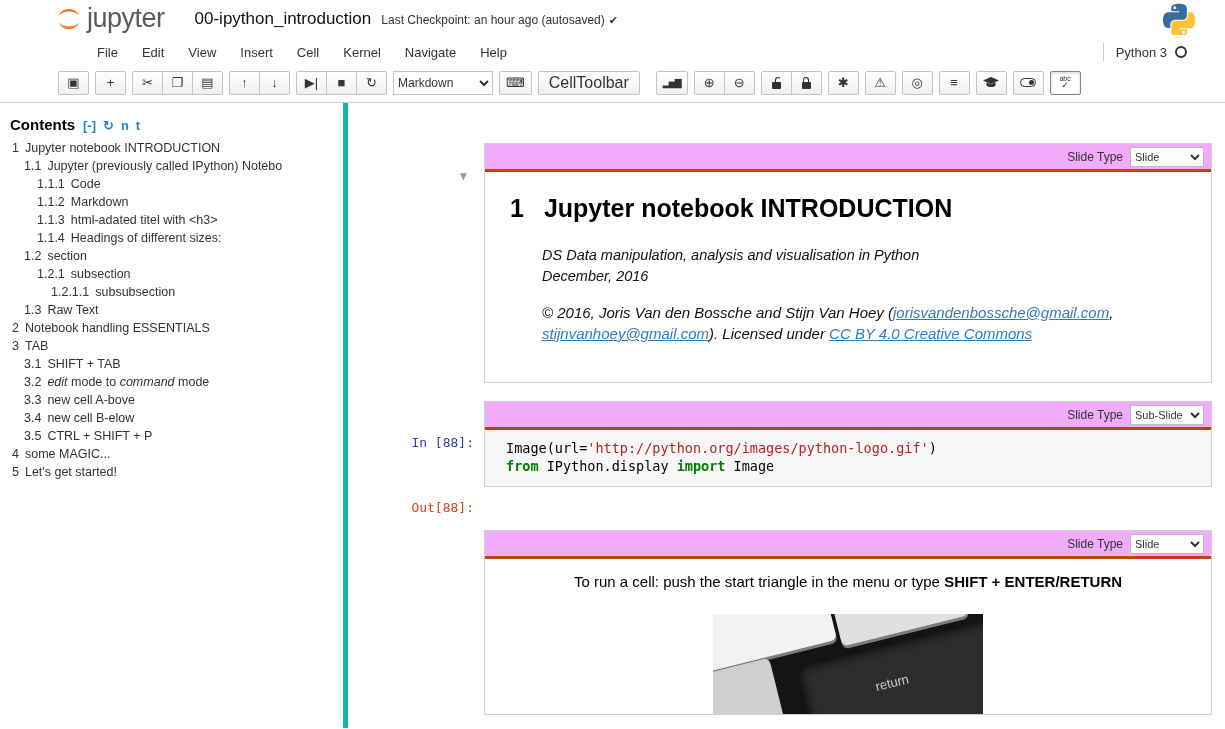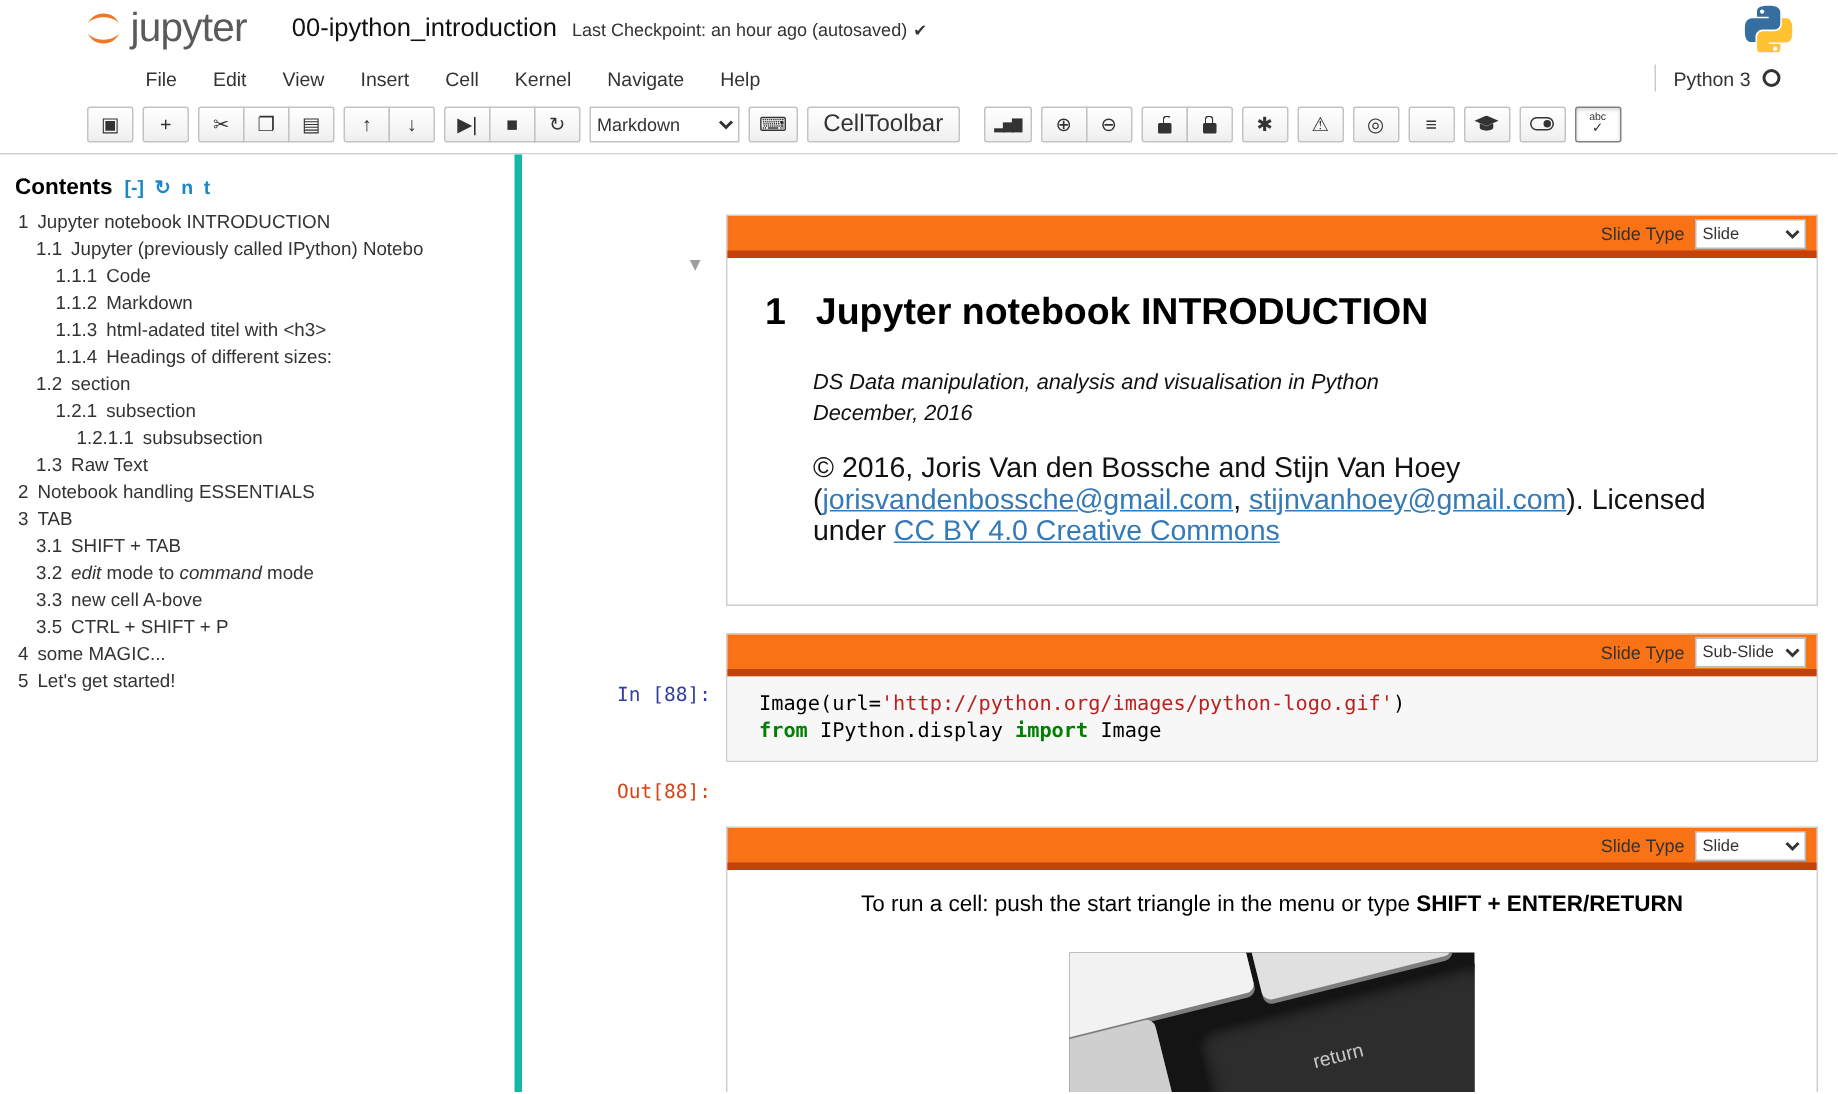--- a/index.html
+++ b/index.html
@@ -70,32 +70,32 @@
   .lvl3 { padding-left:27px; }
   .lvl4 { padding-left:41px; }
 
   .notebook { flex:1; overflow:hidden; padding-top:40px; background:#fff; }
   .cell-row { display:flex; margin-bottom:18px; }
   .prompt-col { width:136px; flex-shrink:0; text-align:right; padding-right:10px; font-family:"DejaVu Sans Mono", monospace; font-size:13px; line-height:17px; }
   .in-prompt { color:#303f9f; padding-top:33px; }
   .out-prompt { color:#d84315; padding-top:4px; }
   .collapse-arrow { color:#9e9e9e; font-size:12px; padding-top:25px; padding-right:7px; cursor:pointer; }
   .cell-box { flex:1; margin-right:13px; border:1px solid #cfcfcf; background:#fff; }
-  .cell-header { background:#f97316; border-bottom:5px solid #c2410c; height:28px; display:flex; align-items:center; justify-content:flex-end; gap:7px; padding-right:7px; }
+  .cell-header { background:#f0abfc; border-bottom:3px solid #c2410c; height:28px; display:flex; align-items:center; justify-content:flex-end; gap:7px; padding-right:7px; }
   .slide-label { font-size:12px; color:#333; }
   .slide-select { height:20px; width:74px; font-size:11px; border:1px solid #bbb; background:#fff; color:#333; }
 
   
   .md-body { padding:10px 20px 38px 25px; }
   .md-body h1 { font-size:25px; font-weight:bold; color:#000; margin:12px 0 22px 0; }
   .h-num { margin-right:20px; }
   .indent { margin-left:32px; }
   .quote { font-style:italic; font-size:14.5px; line-height:20px; color:#111; }
   .quote div { margin-bottom:1px; }
-  .copyright { font-size:19px; line-height:21px; color:#111; margin-top:16px; }
+  .copyright { font-style:italic; font-size:15px; line-height:21px; color:#111; margin-top:16px; }
   .copyright a { color:#337ab7; text-decoration:underline; cursor:pointer; }
 
   
   .code-area { background:#f7f7f7; padding:9px 10px 11px 21px; font-family:"DejaVu Sans Mono", monospace; font-size:13.5px; line-height:18px; color:#000; }
   .kw { color:#008000; font-weight:bold; }
   .str { color:#ba2121; }
 
   
   .output-content { flex:1; padding:2px 0 0 23px; }
   .py-out { display:flex; align-items:center; }
@@ -276,20 +276,21 @@
           <div class="toc-item lvl3"><span class="toc-num">1.1.4</span><span class="toc-label">Headings of different sizes:</span></div>
           <div class="toc-item lvl2"><span class="toc-num">1.2</span><span class="toc-label">section</span></div>
           <div class="toc-item lvl3"><span class="toc-num">1.2.1</span><span class="toc-label">subsection</span></div>
           <div class="toc-item lvl4"><span class="toc-num">1.2.1.1</span><span class="toc-label">subsubsection</span></div>
           <div class="toc-item lvl2"><span class="toc-num">1.3</span><span class="toc-label">Raw Text</span></div>
           <div class="toc-item lvl1"><span class="toc-num">2</span><span class="toc-label">Notebook handling ESSENTIALS</span></div>
           <div class="toc-item lvl1"><span class="toc-num">3</span><span class="toc-label">TAB</span></div>
           <div class="toc-item lvl2"><span class="toc-num">3.1</span><span class="toc-label">SHIFT + TAB</span></div>
           <div class="toc-item lvl2"><span class="toc-num">3.2</span><span class="toc-label"><em>edit</em><span> mode to </span><em>command</em><span> mode</span></span></div>
           <div class="toc-item lvl2"><span class="toc-num">3.3</span><span class="toc-label">new cell A-bove</span></div>
+          <div class="toc-item lvl2"><span class="toc-num">3.4</span><span class="toc-label">new cell B-elow</span></div>
           <div class="toc-item lvl2"><span class="toc-num">3.5</span><span class="toc-label">CTRL + SHIFT + P</span></div>
           <div class="toc-item lvl1"><span class="toc-num">4</span><span class="toc-label">some MAGIC...</span></div>
           <div class="toc-item lvl1"><span class="toc-num">5</span><span class="toc-label">Let's get started!</span></div>
         </div>
     </aside>
 
     <main class="notebook">
 
       <div class="cell-row">
         <div class="prompt-col">

